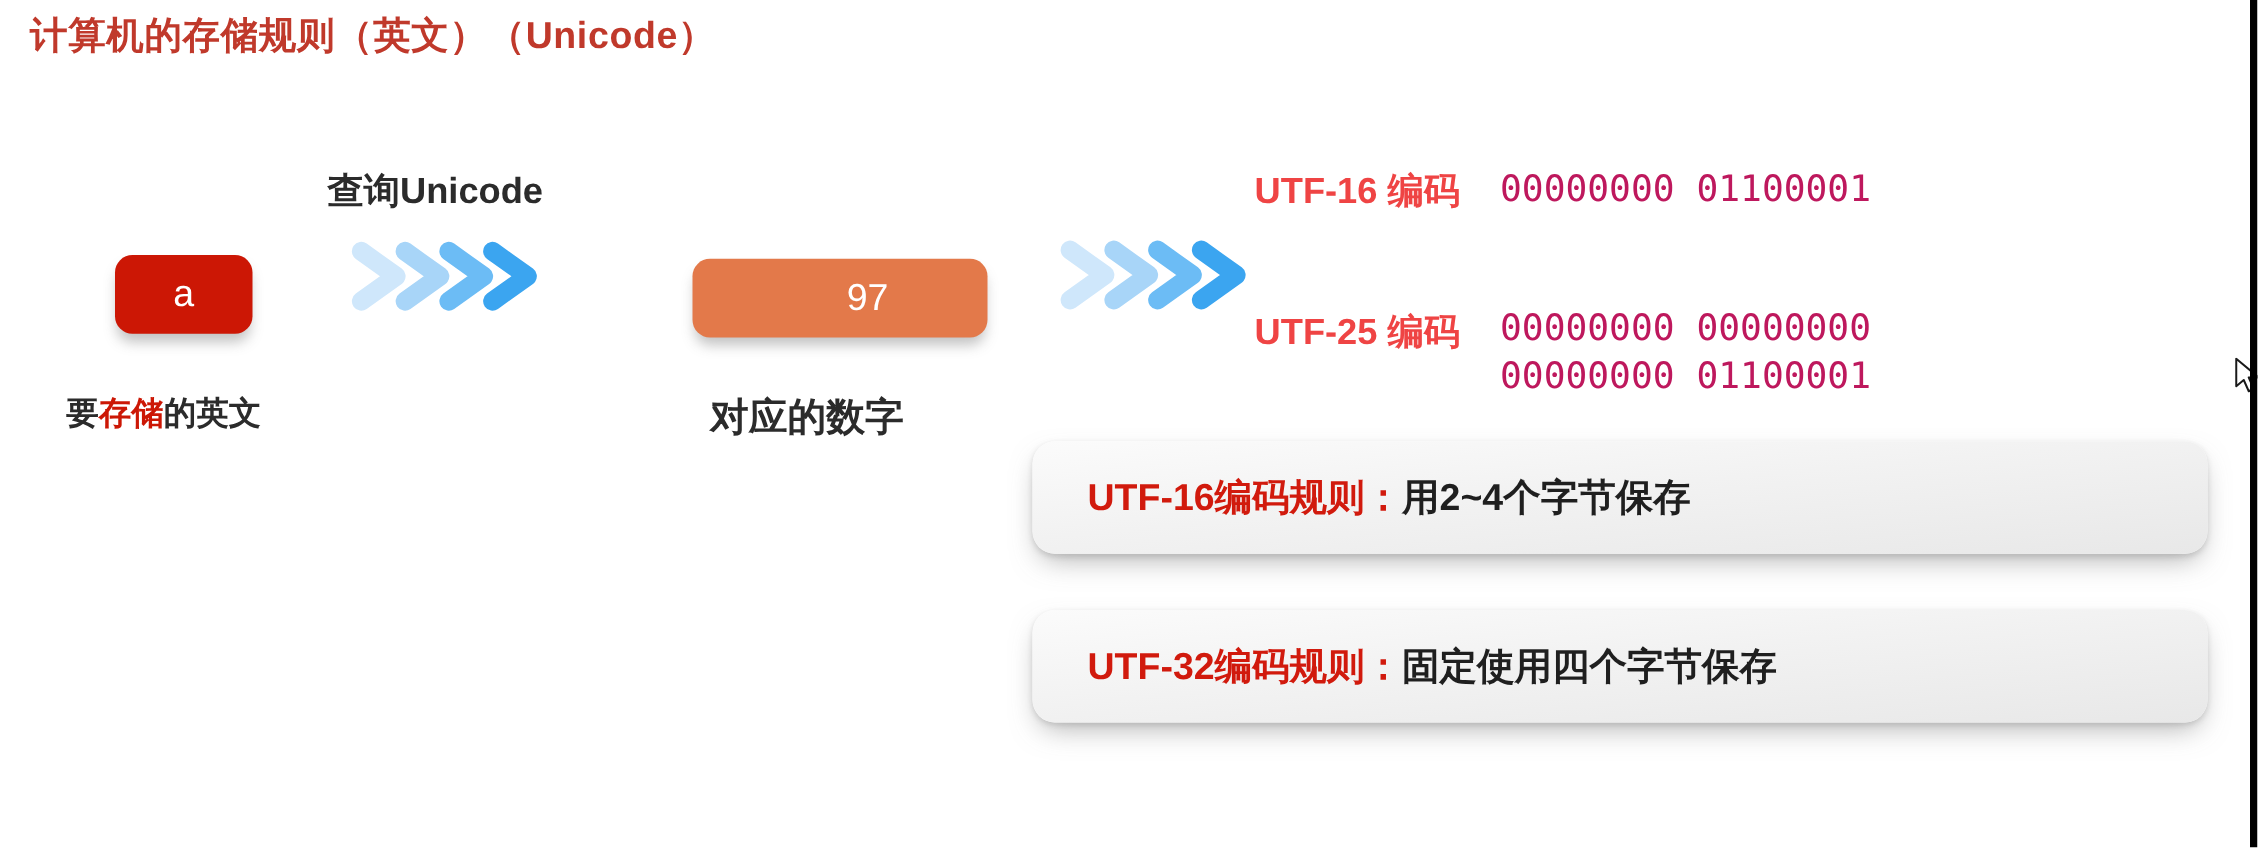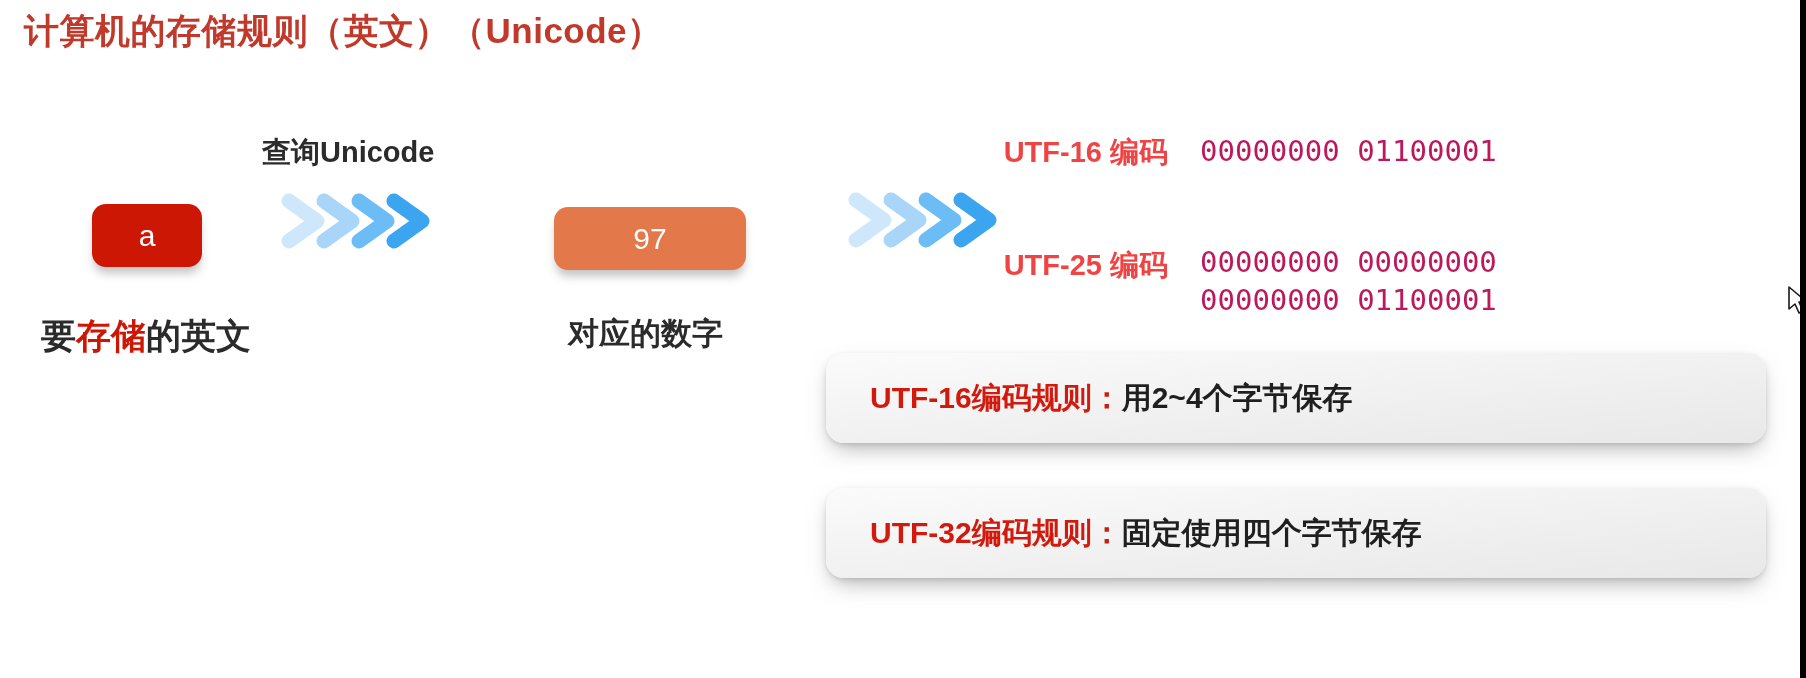--- a/index.html
+++ b/index.html
@@ -14,21 +14,21 @@
     overflow: hidden;
     font-family: "Liberation Sans", "DejaVu Sans", sans-serif;
     -webkit-font-smoothing: antialiased;
   }
 
   
   #page-title {
     position: absolute;
     left: 24px;
     top: 8px;
-    font-size: 35px;
+    font-size: 30px;
     font-weight: 700;
     color: #c0392b;
     letter-spacing: 0.5px;
     white-space: nowrap;
   }
 
   
   .chip {
     position: absolute;
     border-radius: 14px;
@@ -38,20 +38,21 @@
     color: #ffffff;
     font-size: 30px;
     font-weight: 400;
     box-shadow: 0 8px 10px -2px rgba(120,120,120,0.45);
   }
   .chip.red {
     background: #cc1705;
   }
   .chip.orange {
     background: #e3794a;
+    padding-left: 44px;
   }
 
   #chip-a {
     left: 92px;
     top: 204px;
     width: 110px;
     height: 63px;
   }
   #chip-97 {
     left: 554px;
@@ -76,23 +77,23 @@
     font-weight: 700;
     color: #2b2b2b;
     white-space: nowrap;
   }
   #label-query {
     left: 262px;
     top: 133px;
     font-size: 29px;
   }
   #label-store {
-    left: 41px;
+    left: 53px;
     top: 313px;
-    font-size: 35px;
+    font-size: 26px;
   }
   #label-number {
     left: 568px;
     top: 313px;
     font-size: 31px;
     text-align: center;
   }
   .red-run { color: #cc1705; }
 
   

